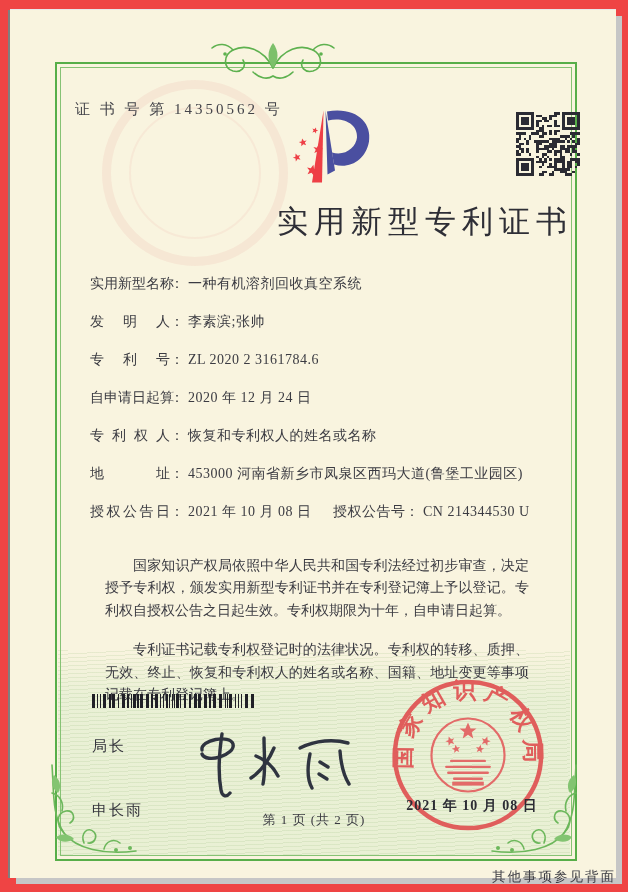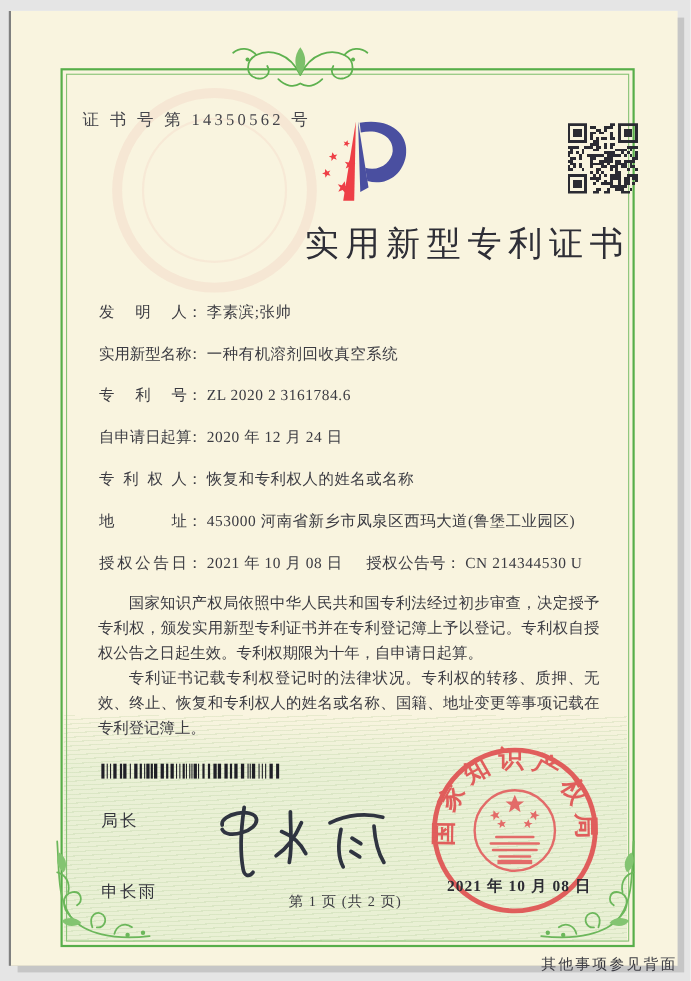--- a/index.html
+++ b/index.html
@@ -1,16 +1,16 @@
 <!DOCTYPE html>
 <html><head>
 <meta charset="utf-8">
 <style>
   html,body{margin:0;padding:0;background:#ffffff;}
-  .stage{position:relative;width:628px;height:892px;background:#e5e5e5;overflow:hidden;
+  .stage{position:relative;width:628px;height:892px;background:#ef4444;overflow:hidden;
          font-family:"Liberation Serif","DejaVu Serif",serif;color:#3a3a40;}
   .paper{position:absolute;left:10px;top:10px;width:606px;height:868px;background:#f9f4df;
          box-shadow:-2px 0 0 #7f7f7f, 6px 6px 0 #c6c6c6, 0 -1px 0 #e8e8e8;}
   
   .ghost{position:absolute;left:92px;top:70px;width:168px;height:168px;border-radius:50%;
          border:9px solid rgba(224,120,120,0.10);}
   .ghost::after{content:"";position:absolute;inset:18px;border-radius:50%;
          border:2px solid rgba(224,120,120,0.08);}
   
   .frame{position:absolute;left:45px;top:52px;width:518px;height:795px;
@@ -31,21 +31,21 @@
   .title{position:absolute;left:45px;top:191px;width:518px;text-align:right;
          font-size:31px;letter-spacing:6px;color:#2e2e36;font-weight:500;}
   .fields{position:absolute;left:80px;top:265px;width:460px;font-size:14px;color:#3b3b42;}
   .frow{position:relative;height:16px;margin-bottom:22px;white-space:nowrap;}
   .flabel{display:inline-block;width:80px;text-align:justify;text-align-last:justify;vertical-align:top;}
   .fvalue{margin-left:4px;letter-spacing:0.5px;}
   .pair2{position:absolute;left:243px;top:0;}
   .pair2 .flabel{width:72px;}
   .paras{position:absolute;left:78px;top:528px;width:458px;font-size:14px;line-height:22.4px;
          text-align:justify;color:#3b3b42;}
-  .paras p{margin:1px;text-indent:2em;}
+  .paras p{margin:17px;text-indent:2em;}
   .barcode{position:absolute;left:82px;top:684px;width:162px;height:14px;}
   .director-title{position:absolute;left:82px;top:727px;font-size:15px;letter-spacing:2px;color:#34343c;}
   .director-name{position:absolute;left:82px;top:791px;font-size:15px;letter-spacing:2px;color:#34343c;}
   .signature{position:absolute;left:178px;top:714px;width:178px;height:84px;}
   .seal{position:absolute;left:379px;top:666px;width:158px;height:158px;opacity:0.92;}
   .sealdate{position:absolute;left:388px;top:787px;width:148px;text-align:center;
             font-size:14px;font-weight:bold;letter-spacing:1px;color:#2c2c34;}
   .pageinfo{position:absolute;left:45px;top:801px;width:518px;text-align:center;
             font-size:13px;letter-spacing:1px;color:#3b3b42;}
   .backnote{position:absolute;left:0;top:858px;width:606px;text-align:right;
@@ -424,24 +424,24 @@
         <rect x="14" y="24" width="1" height="1" fill="#2b2b33"></rect>
         <rect x="19" y="24" width="1" height="1" fill="#2b2b33"></rect>
         <rect x="20" y="24" width="1" height="1" fill="#2b2b33"></rect>
         <rect x="21" y="24" width="1" height="1" fill="#2b2b33"></rect>
       </svg>
 
     <div class="title">实用新型专利证书</div>
 
     <div class="fields">
       <div class="frow">
+        <span class="flabel">实用新型名称</span><span>：</span><span class="fvalue">一种有机溶剂回收真空系统</span>
+      </div>
+      <div class="frow">
         <span class="flabel">发明人</span><span>：</span><span class="fvalue">李素滨;张帅</span>
-      </div>
-      <div class="frow">
-        <span class="flabel">实用新型名称</span><span>：</span><span class="fvalue">一种有机溶剂回收真空系统</span>
       </div>
       <div class="frow">
         <span class="flabel">专利号</span><span>：</span><span class="fvalue">ZL 2020 2 3161784.6</span>
       </div>
       <div class="frow">
         <span class="flabel">自申请日起算</span><span>：</span><span class="fvalue">2020 年 12 月 24 日</span>
       </div>
       <div class="frow">
         <span class="flabel">专利权人</span><span>：</span><span class="fvalue">恢复和专利权人的姓名或名称</span>
       </div>

